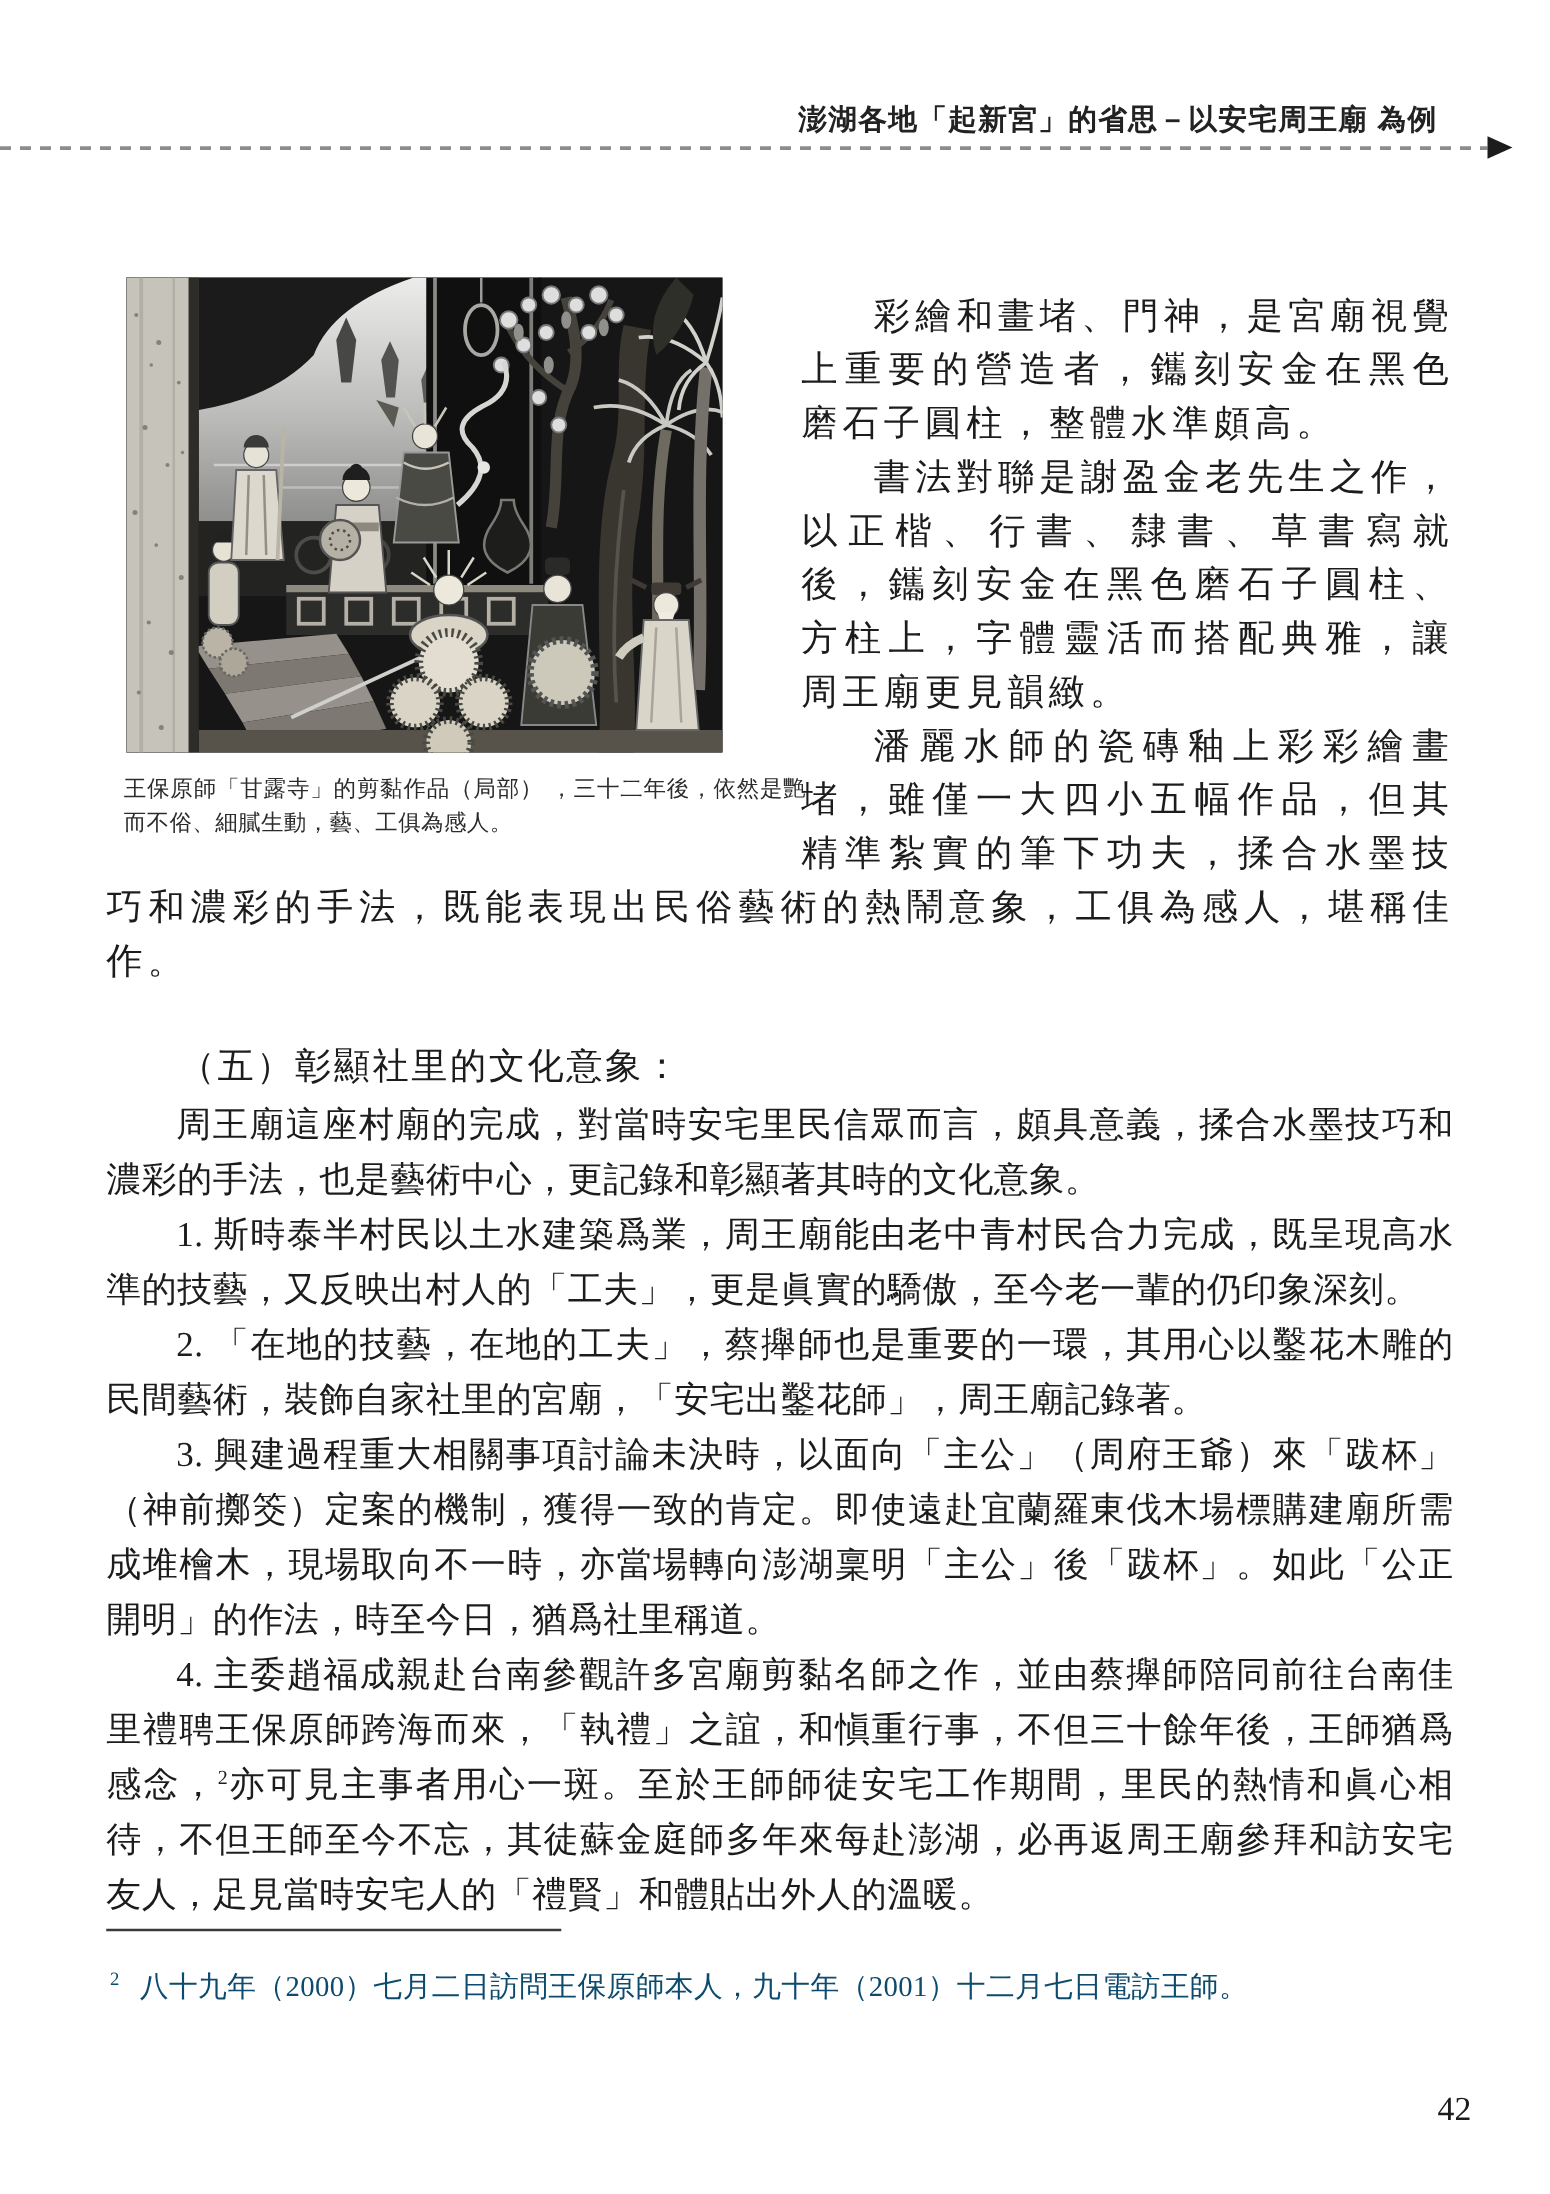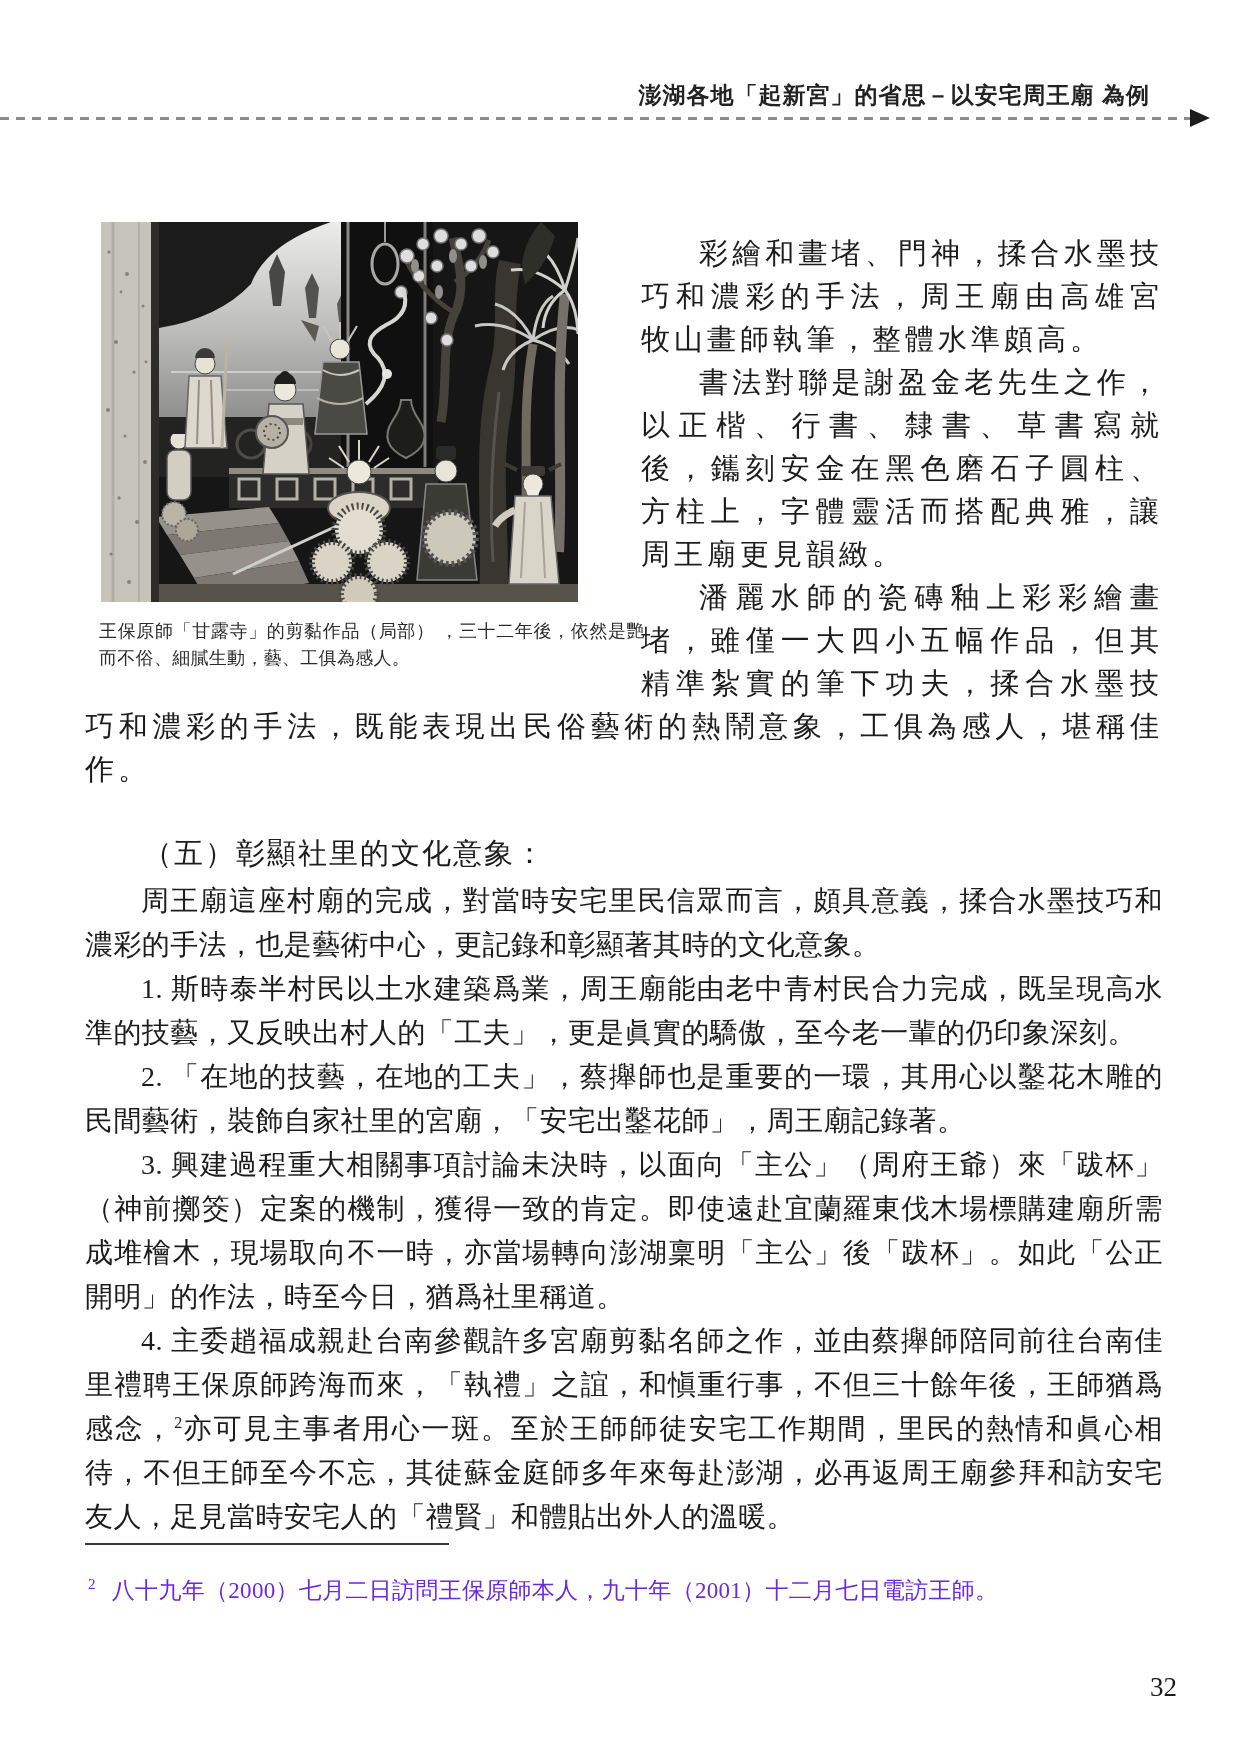--- a/index.html
+++ b/index.html
@@ -113,21 +113,21 @@
     border-top: 2px solid #3a3a3a;
   }
   .footnote {
     position: absolute;
     top: 1568px;
     left: 88px;
     width: 1020px;
     font-size: 23px;
     line-height: 32px;
     letter-spacing: 0.3px;
-    color: #6d28d9;
+    color: #0c4a6e;
   }
   .footnote sup {
     font-size: 15px;
     vertical-align: 9px;
     margin-right: 16px;
   }
 
   .page-number {
     position: absolute;
     top: 1672px;
@@ -324,32 +324,32 @@
           <circle cx="36" cy="300" r="2"></circle>
             <circle cx="10" cy="332" r="1.6"></circle>
             <circle cx="28" cy="360" r="2"></circle>
           <circle cx="45" cy="140" r="1.4"></circle>
             <circle cx="20" cy="70" r="1.4"></circle>
         </g>
       </svg>
       <figcaption>王保原師「甘露寺」的剪黏作品（局部） ，三十二年後，依然是艷而不俗、細膩生動，藝、工俱為感人。</figcaption>
     </figure>
 
-    <p class="col first">彩繪和畫堵、門神，揉合水墨技巧和濃彩的手法，周王廟由高雄宮牧山畫師執筆，整體水準頗高。</p>
+    <p class="col first">彩繪和畫堵、門神，是宮廟視覺上重要的營造者，鑴刻安金在黑色磨石子圓柱，整體水準頗高。</p>
     <p class="col">書法對聯是謝盈金老先生之作，以正楷、行書、隸書、草書寫就後，鑴刻安金在黑色磨石子圓柱、方柱上，字體靈活而搭配典雅，讓周王廟更見韻緻。</p>
     <p class="col">潘麗水師的瓷磚釉上彩彩繪畫堵，雖僅一大四小五幅作品，但其精準紮實的筆下功夫，揉合水墨技巧和濃彩的手法，既能表現出民俗藝術的熱鬧意象，工俱為感人，堪稱佳作。</p>
 
     <h3 class="sec">（五）彰顯社里的文化意象：</h3>
 
     <p class="body">周王廟這座村廟的完成，對當時安宅里民信眾而言，頗具意義，揉合水墨技巧和濃彩的手法，也是藝術中心，更記錄和彰顯著其時的文化意象。</p>
     <p class="body">1. 斯時泰半村民以土水建築爲業，周王廟能由老中青村民合力完成，既呈現高水準的技藝，又反映出村人的「工夫」，更是眞實的驕傲，至今老一輩的仍印象深刻。</p>
     <p class="body">2. 「在地的技藝，在地的工夫」，蔡攑師也是重要的一環，其用心以鑿花木雕的民間藝術，裝飾自家社里的宮廟，「安宅出鑿花師」，周王廟記錄著。</p>
     <p class="body">3. 興建過程重大相關事項討論未決時，以面向「主公」（周府王爺）來「跋杯」（神前擲筊）定案的機制，獲得一致的肯定。即使遠赴宜蘭羅東伐木場標購建廟所需成堆檜木，現場取向不一時，亦當場轉向澎湖稟明「主公」後「跋杯」。如此「公正開明」的作法，時至今日，猶爲社里稱道。</p>
     <p class="p-fn"><span>4. 主委趙福成親赴台南參觀許多宮廟剪黏名師之作，並由蔡攑師陪同前往台南佳里禮聘王保原師跨海而來，「執禮」之誼，和愼重行事，不但三十餘年後，王師猶爲感念，</span><sup>2</sup><span>亦可見主事者用心一斑。至於王師師徒安宅工作期間，里民的熱情和眞心相待，不但王師至今不忘，其徒蘇金庭師多年來每赴澎湖，必再返周王廟參拜和訪安宅友人，足見當時安宅人的「禮賢」和體貼出外人的溫暖。</span></p>
 
   </main>
 
   <div class="fn-rule"></div>
   <div class="footnote"><sup>2</sup><span>八十九年（2000）七月二日訪問王保原師本人，九十年（2001）十二月七日電訪王師。</span></div>
 
-  <div class="page-number">32</div>
+  <div class="page-number">42</div>
 
 </div>
 
 </body></html>

